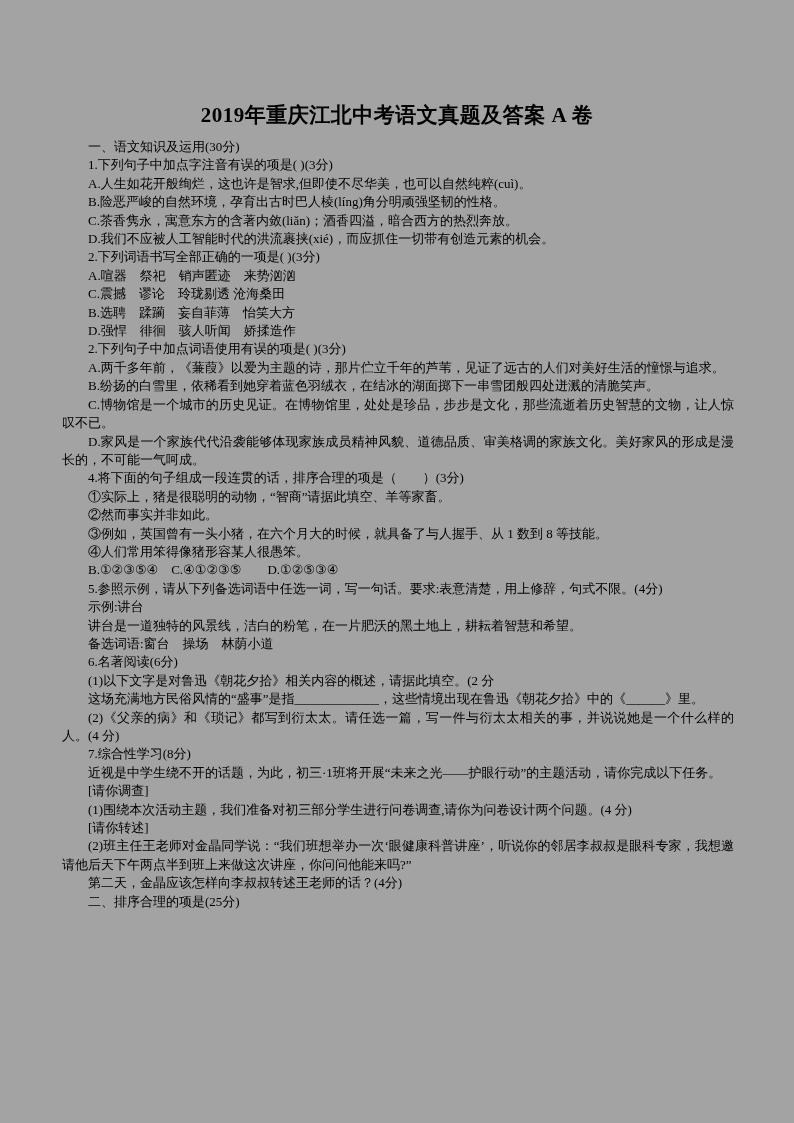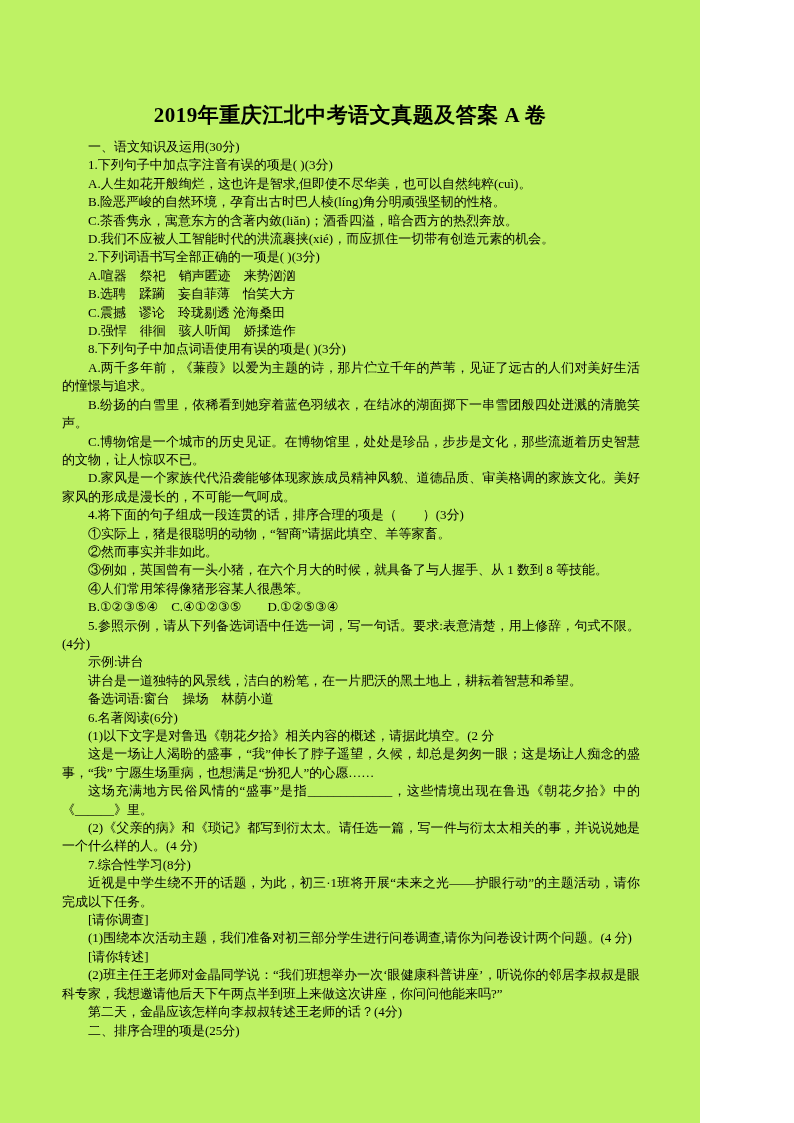--- a/index.html
+++ b/index.html
@@ -2,23 +2,23 @@
 <html><head>
 <meta charset="utf-8">
 <style>
   html, body {
     margin: 0;
     padding: 0;
     background: #ffffff;
   }
   .page {
     position: relative;
-    width: 700px;
+    width: 794px;
     height: 1123px;
-    background: #bef264;
+    background: #a3a3a3;
     color: #000000;
     overflow: hidden;
     font-family: "Liberation Serif", "DejaVu Serif", serif;
   }
   .title {
     margin: 0;
     padding-top: 101px;
     font-size: 21px;
     line-height: 29px;
     font-weight: 700;
@@ -45,41 +45,40 @@
   <h1 class="title">2019年重庆江北中考语文真题及答案 A 卷</h1>
   <main class="doc-body" id="doc-body">
       <p class="line">一、语文知识及运用(30分)</p>
       <p class="line">1.下列句子中加点字注音有误的项是( )(3分)</p>
       <p class="line">A.人生如花开般绚烂，这也许是智求,但即使不尽华美，也可以自然纯粹(cuì)。</p>
       <p class="line">B.险恶严峻的自然环境，孕育出古时巴人棱(líng)角分明顽强坚韧的性格。</p>
       <p class="line">C.茶香隽永，寓意东方的含著内敛(liǎn)；酒香四溢，暗合西方的热烈奔放。</p>
       <p class="line">D.我们不应被人工智能时代的洪流裹挟(xié)，而应抓住一切带有创造元素的机会。</p>
       <p class="line">2.下列词语书写全部正确的一项是( )(3分)</p>
       <p class="line">A.喧器　祭祀　销声匿迹　来势汹汹</p>
+      <p class="line">C.震撼　谬论　玲珑剔透 沧海桑田</p>
       <p class="line">B.选聘　蹂躏　妄自菲薄　怡笑大方</p>
-      <p class="line">C.震撼　谬论　玲珑剔透 沧海桑田</p>
       <p class="line">D.强悍　徘徊　骇人听闻　娇揉造作</p>
-      <p class="line">8.下列句子中加点词语使用有误的项是( )(3分)</p>
+      <p class="line">2.下列句子中加点词语使用有误的项是( )(3分)</p>
       <p class="line">A.两千多年前，《蒹葭》以爱为主题的诗，那片伫立千年的芦苇，见证了远古的人们对美好生活的憧憬与追求。</p>
       <p class="line">B.纷扬的白雪里，依稀看到她穿着蓝色羽绒衣，在结冰的湖面掷下一串雪团般四处迸溅的清脆笑声。</p>
       <p class="line">C.博物馆是一个城市的历史见证。在博物馆里，处处是珍品，步步是文化，那些流逝着历史智慧的文物，让人惊叹不已。</p>
       <p class="line">D.家风是一个家族代代沿袭能够体现家族成员精神风貌、道德品质、审美格调的家族文化。美好家风的形成是漫长的，不可能一气呵成。</p>
       <p class="line">4.将下面的句子组成一段连贯的话，排序合理的项是（　　）(3分)</p>
       <p class="line">①实际上，猪是很聪明的动物，“智商”请据此填空、羊等家畜。</p>
       <p class="line">②然而事实并非如此。</p>
       <p class="line">③例如，英国曾有一头小猪，在六个月大的时候，就具备了与人握手、从 1 数到 8 等技能。</p>
       <p class="line">④人们常用笨得像猪形容某人很愚笨。</p>
       <p class="line">B.①②③⑤④　C.④①②③⑤　　D.①②⑤③④</p>
       <p class="line">5.参照示例，请从下列备选词语中任选一词，写一句话。要求:表意清楚，用上修辞，句式不限。(4分)</p>
       <p class="line">示例:讲台</p>
       <p class="line">讲台是一道独特的风景线，洁白的粉笔，在一片肥沃的黑土地上，耕耘着智慧和希望。</p>
       <p class="line">备选词语:窗台　操场　林荫小道</p>
       <p class="line">6.名著阅读(6分)</p>
       <p class="line">(1)以下文字是对鲁迅《朝花夕拾》相关内容的概述，请据此填空。(2 分</p>
-      <p class="line">这是一场让人渴盼的盛事，“我”伸长了脖子遥望，久候，却总是匆匆一眼；这是场让人痴念的盛事，“我” 宁愿生场重病，也想满足“扮犯人”的心愿……</p>
       <p class="line">这场充满地方民俗风情的“盛事”是指_____________，这些情境出现在鲁迅《朝花夕拾》中的《______》里。</p>
       <p class="line">(2)《父亲的病》和《琐记》都写到衍太太。请任选一篇，写一件与衍太太相关的事，并说说她是一个什么样的人。(4 分)</p>
       <p class="line">7.综合性学习(8分)</p>
       <p class="line">近视是中学生绕不开的话题，为此，初三·1班将开展“未来之光——护眼行动”的主题活动，请你完成以下任务。</p>
       <p class="line">[请你调查]</p>
       <p class="line">(1)围绕本次活动主题，我们准备对初三部分学生进行问卷调查,请你为问卷设计两个问题。(4 分)</p>
       <p class="line">[请你转述]</p>
       <p class="line">(2)班主任王老师对金晶同学说：“我们班想举办一次‘眼健康科普讲座’，听说你的邻居李叔叔是眼科专家，我想邀请他后天下午两点半到班上来做这次讲座，你问问他能来吗?”</p>
       <p class="line">第二天，金晶应该怎样向李叔叔转述王老师的话？(4分)</p>
       <p class="line">二、排序合理的项是(25分)</p>

